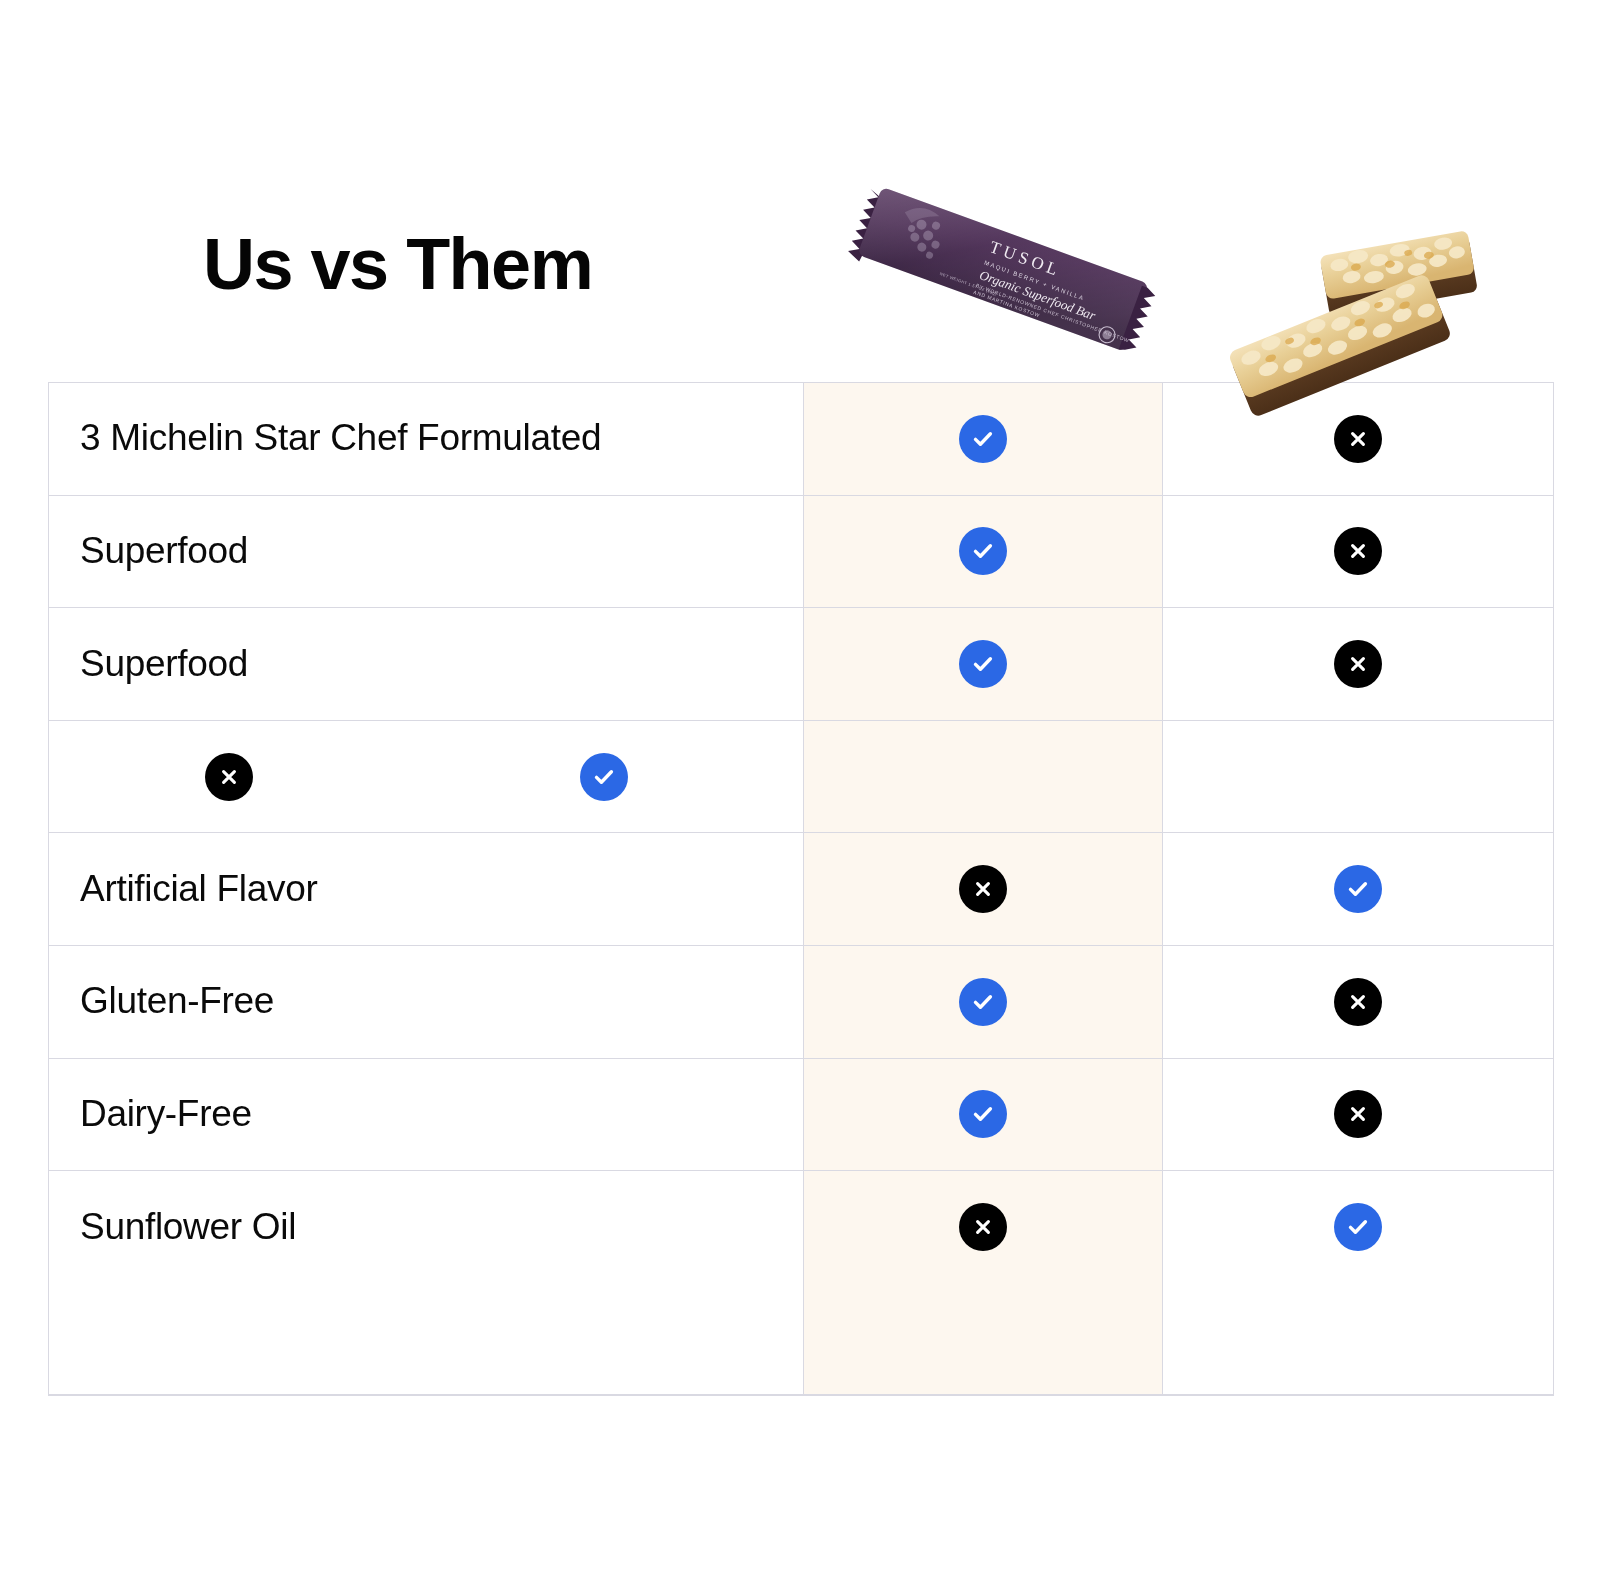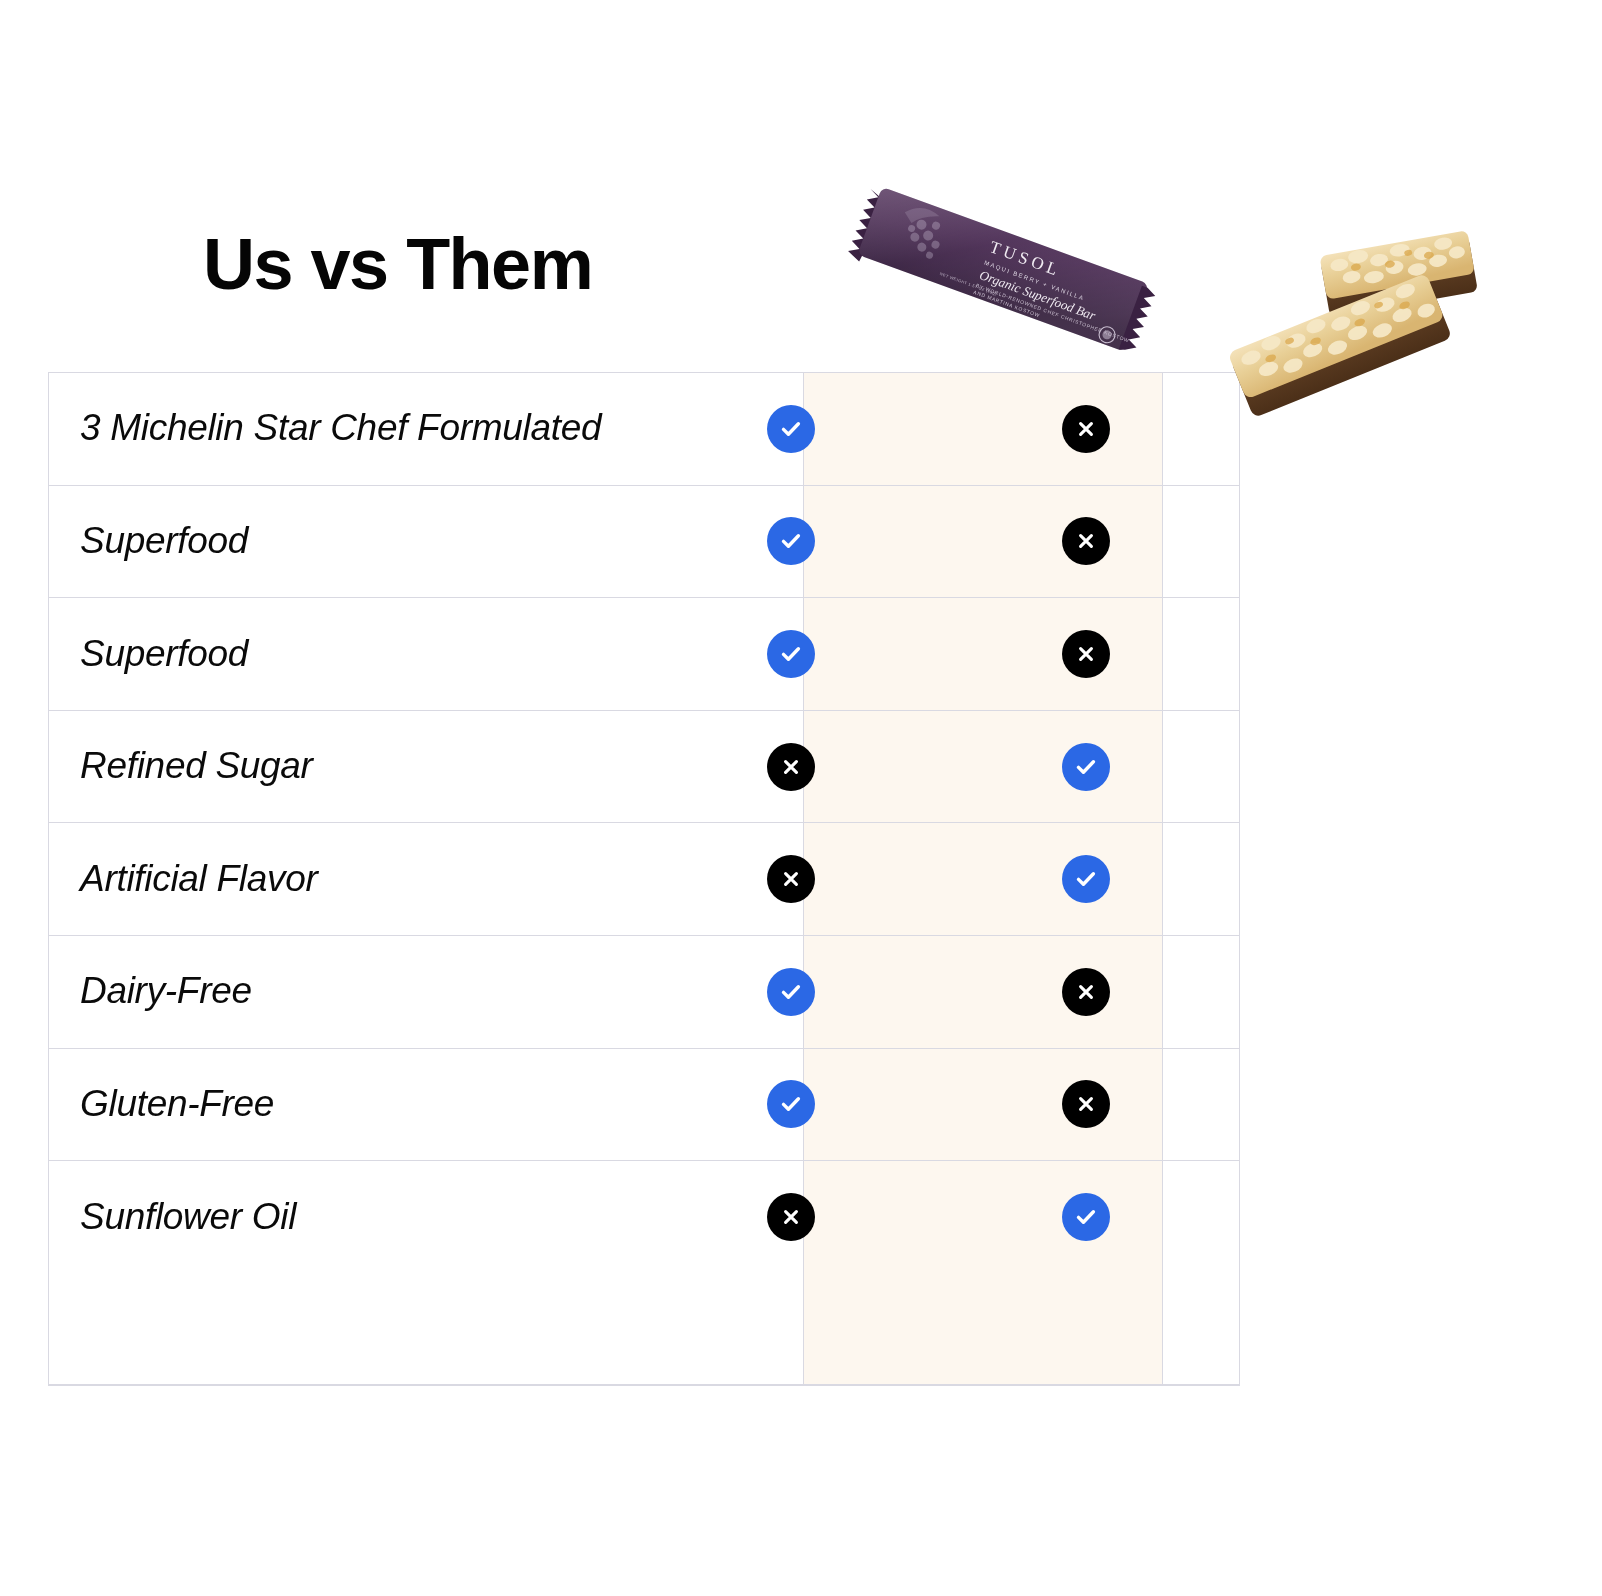--- a/index.html
+++ b/index.html
@@ -50,28 +50,27 @@
     height: 216px;
     z-index: 5;
     pointer-events: none;
   }
   #product-us-image svg, #product-them-image svg { display: block; }
 
   
   #comparison-table {
     position: absolute;
     left: 48px;
-    top: 372px;
-    width: 1192px;
+    top: 382px;
+    width: 1506px;
     height: 1014px;
     border: 1px solid #d9d9e2;
     border-bottom: 2px solid #d9d9e2;
     z-index: 1;
     background: #ffffff;
-    font-style: italic;
   }
 
   .highlight-column {
     position: absolute;
     left: 754px;
     top: 0;
     width: 360px;
     height: 100%;
     background: #fdf7ef;
     border-left: 1px solid #d9d9e2;
@@ -300,21 +299,20 @@
           </div>
           <div class="cell-them">
             <span class="status-icon no">
               <svg width="22" height="22" viewBox="0 0 22 22">
                 <path d="M5.6 5.6 L16.4 16.4 M16.4 5.6 L5.6 16.4" fill="none" stroke="#ffffff" stroke-width="3.1" stroke-linecap="round"></path>
               </svg>
             </span>
           </div>
         </div>
         <div class="table-row">
-          <div class="row-label">Refined Sugar</div>
           <div class="cell-us">
             <span class="status-icon no">
               <svg width="22" height="22" viewBox="0 0 22 22">
                 <path d="M5.6 5.6 L16.4 16.4 M16.4 5.6 L5.6 16.4" fill="none" stroke="#ffffff" stroke-width="3.1" stroke-linecap="round"></path>
               </svg>
             </span>
           </div>
           <div class="cell-them">
             <span class="status-icon yes">
               <svg width="26" height="26" viewBox="0 0 26 26">
@@ -334,38 +332,38 @@
           </div>
           <div class="cell-them">
             <span class="status-icon yes">
               <svg width="26" height="26" viewBox="0 0 26 26">
                 <path d="M5.5 13.4 L10.4 18.2 L20.4 7.8" fill="none" stroke="#ffffff" stroke-width="3.4" stroke-linecap="round" stroke-linejoin="round"></path>
               </svg>
             </span>
           </div>
         </div>
         <div class="table-row">
+          <div class="row-label">Gluten-Free</div>
+          <div class="cell-us">
+            <span class="status-icon yes">
+              <svg width="26" height="26" viewBox="0 0 26 26">
+                <path d="M5.5 13.4 L10.4 18.2 L20.4 7.8" fill="none" stroke="#ffffff" stroke-width="3.4" stroke-linecap="round" stroke-linejoin="round"></path>
+              </svg>
+            </span>
+          </div>
+          <div class="cell-them">
+            <span class="status-icon no">
+              <svg width="22" height="22" viewBox="0 0 22 22">
+                <path d="M5.6 5.6 L16.4 16.4 M16.4 5.6 L5.6 16.4" fill="none" stroke="#ffffff" stroke-width="3.1" stroke-linecap="round"></path>
+              </svg>
+            </span>
+          </div>
+        </div>
+        <div class="table-row">
           <div class="row-label">Dairy-Free</div>
-          <div class="cell-us">
-            <span class="status-icon yes">
-              <svg width="26" height="26" viewBox="0 0 26 26">
-                <path d="M5.5 13.4 L10.4 18.2 L20.4 7.8" fill="none" stroke="#ffffff" stroke-width="3.4" stroke-linecap="round" stroke-linejoin="round"></path>
-              </svg>
-            </span>
-          </div>
-          <div class="cell-them">
-            <span class="status-icon no">
-              <svg width="22" height="22" viewBox="0 0 22 22">
-                <path d="M5.6 5.6 L16.4 16.4 M16.4 5.6 L5.6 16.4" fill="none" stroke="#ffffff" stroke-width="3.1" stroke-linecap="round"></path>
-              </svg>
-            </span>
-          </div>
-        </div>
-        <div class="table-row">
-          <div class="row-label">Gluten-Free</div>
           <div class="cell-us">
             <span class="status-icon yes">
               <svg width="26" height="26" viewBox="0 0 26 26">
                 <path d="M5.5 13.4 L10.4 18.2 L20.4 7.8" fill="none" stroke="#ffffff" stroke-width="3.4" stroke-linecap="round" stroke-linejoin="round"></path>
               </svg>
             </span>
           </div>
           <div class="cell-them">
             <span class="status-icon no">
               <svg width="22" height="22" viewBox="0 0 22 22">

